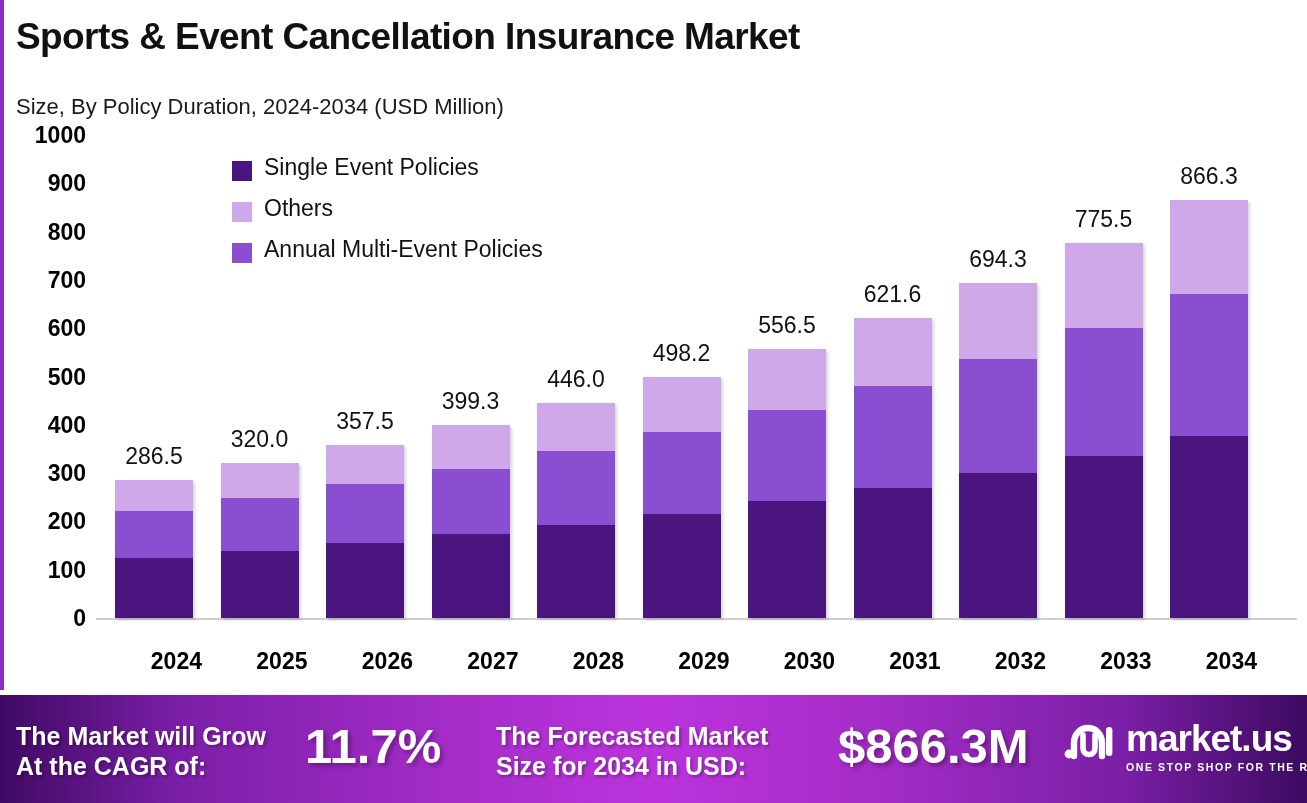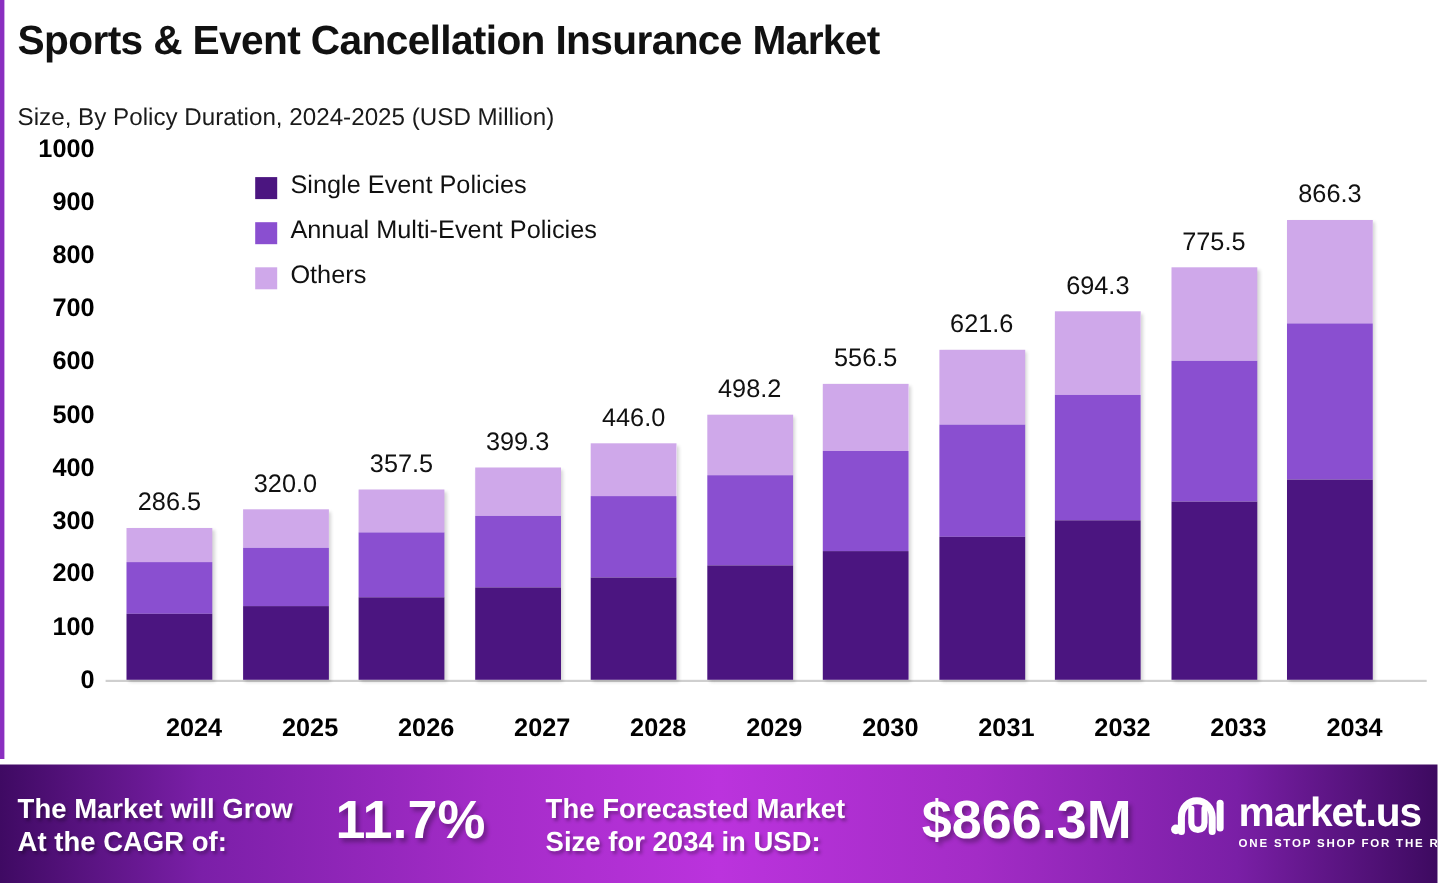--- a/index.html
+++ b/index.html
@@ -106,21 +106,21 @@
   }
 </style>
 </head>
 <body>
 
 <div id="root">
 
   <div class="left-strip"></div>
 
   <div class="title">Sports &amp; Event Cancellation Insurance Market</div>
-  <div class="subtitle">Size, By Policy Duration, 2024-2025 (USD Million)</div>
+  <div class="subtitle">Size, By Policy Duration, 2024-2034 (USD Million)</div>
 
   <div class="plot">
     <div class="yaxis">
         <div class="ytick" style="top: 0px;">1000</div>
         <div class="ytick" style="top: 48.3px;">900</div>
         <div class="ytick" style="top: 96.6px;">800</div>
         <div class="ytick" style="top: 144.9px;">700</div>
         <div class="ytick" style="top: 193.2px;">600</div>
         <div class="ytick" style="top: 241.5px;">500</div>
         <div class="ytick" style="top: 289.8px;">400</div>
@@ -235,26 +235,26 @@
       <div class="xtick" style="left: 973.5px;">2033</div>
       <div class="xtick" style="left: 1079px;">2034</div>
     </div>
 
   <div class="legend">
       <div class="legend-row">
         <span class="swatch" style="background: rgb(75, 21, 128);"></span>
         <span class="legend-label">Single Event Policies</span>
       </div>
       <div class="legend-row">
+        <span class="swatch" style="background: rgb(207, 168, 234);"></span>
+        <span class="legend-label">Others</span>
+      </div>
+      <div class="legend-row">
         <span class="swatch" style="background: rgb(138, 79, 208);"></span>
         <span class="legend-label">Annual Multi-Event Policies</span>
-      </div>
-      <div class="legend-row">
-        <span class="swatch" style="background: rgb(207, 168, 234);"></span>
-        <span class="legend-label">Others</span>
       </div>
     </div>
 
   <div class="banner">
     <div class="banner-text b-cagr-text">
       <div>The Market will Grow</div>
       <div>At the CAGR of:</div>
     </div>
     <div class="banner-big b-cagr-val">11.7%</div>
 

